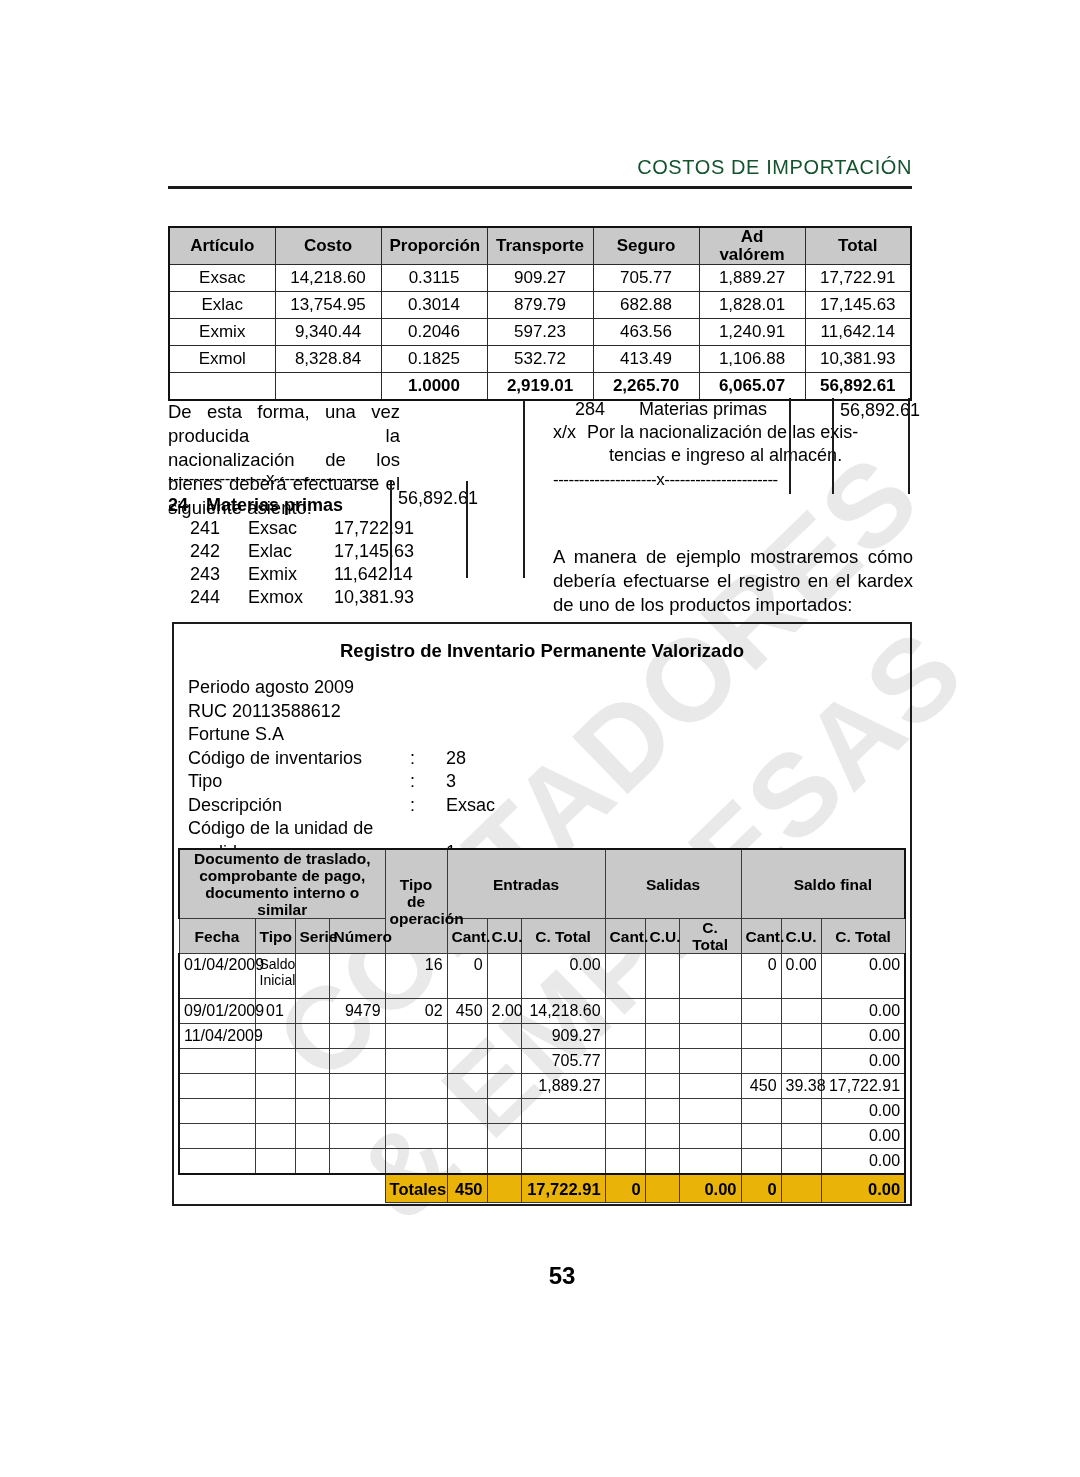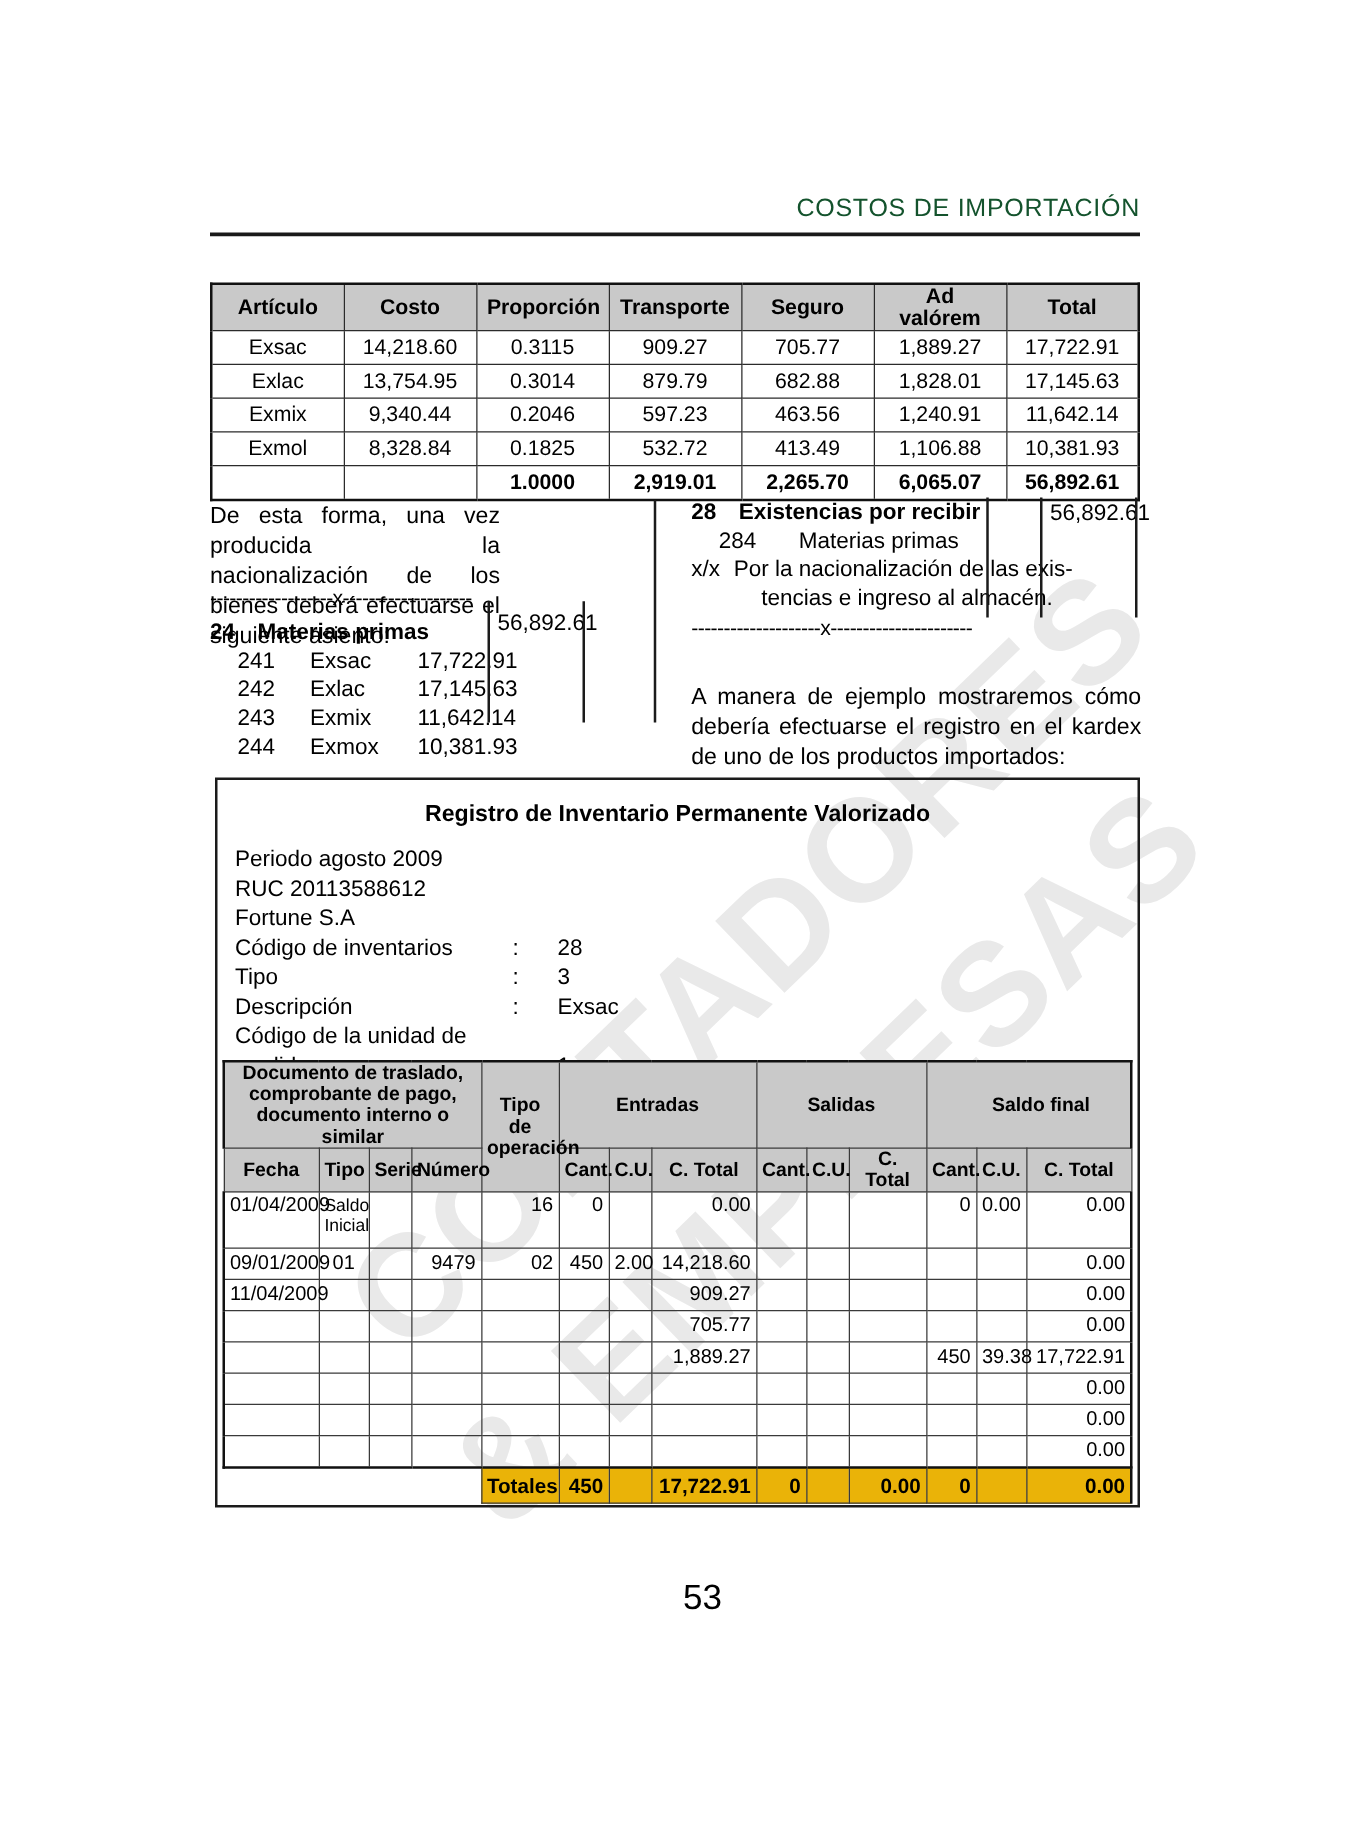--- a/index.html
+++ b/index.html
@@ -178,21 +178,21 @@
   .t2 tbody td:last-child{border-right:2px solid #111;}
   .t2 tbody tr:last-child td{border-bottom:2px solid #111;}
   .t2 tfoot td:last-child{border-right:2px solid #111;}
 
   .wrap2{white-space:normal;}
 
   
   .folio{
     position:absolute; left:0; right:0; top:1262px;
     text-align:center;
-    font-weight:normal; font-size:28px;
+    font-weight:bold; font-size:24px;
     z-index:3;
     margin-left:44px;
   }
 </style>
 </head>
 <body>
 
 <div class="page">
 
   <div class="watermark">
@@ -295,25 +295,20 @@
       <span>10,381.93</span>
     </div>
   </div>
 
   <div class="amt-cell" style="left:398px; top:488px;">56,892.61</div>
   <div class="vrule" style="left:390px; top:481px; height:97px;"></div>
   <div class="vrule" style="left:466px; top:481px; height:97px;"></div>
   <div class="vrule" style="left:523px; top:400px; height:178px;"></div>
 
   <div class="ledger" id="led-right">
-    <div class="acct-head">
-      <span>28</span>
-      <span style="display:inline-block;width:8px"></span>
-      <span>Existencias por recibir</span>
-    </div>
     <div class="acct-row" style="display:flex;padding-left:22px;">
       <span style="width:64px">284</span>
       <span>Materias primas</span>
     </div>
     <div style="display:flex;">
       <span style="width:34px">x/x</span>
       <span>Por la nacionalización de las exis-</span>
     </div>
     <div style="padding-left:56px;">
       <span>tencias e ingreso al almacén.</span>

